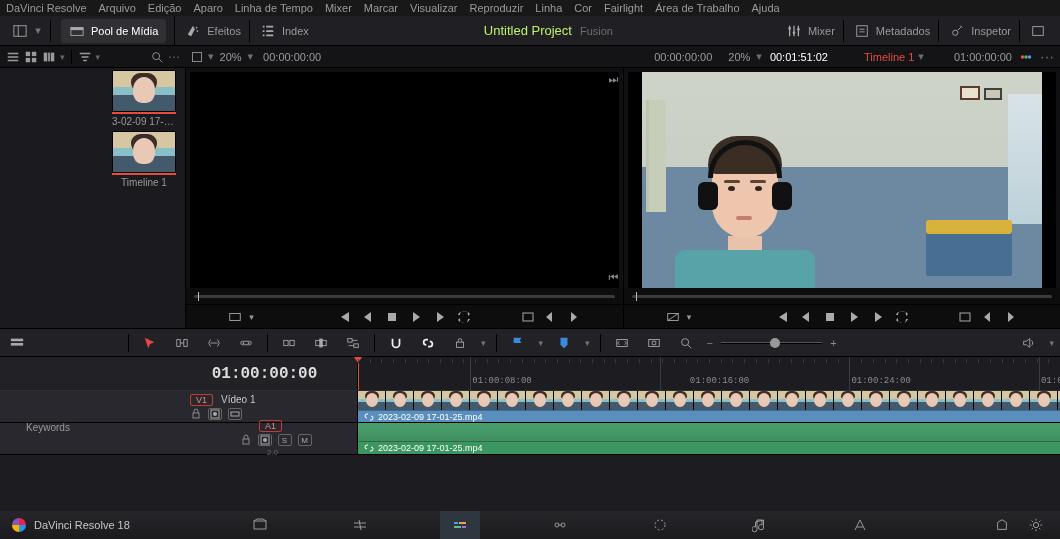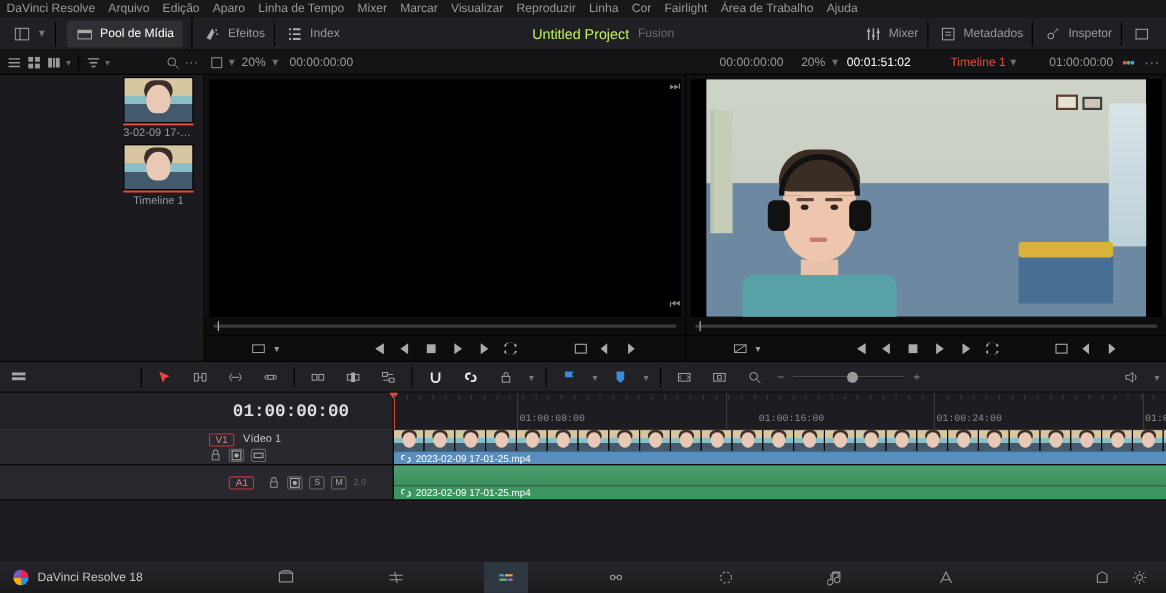--- a/index.html
+++ b/index.html
@@ -144,21 +144,21 @@
   .track{display:flex;height:32px;border-bottom:1px solid #000;background:var(--bg-panel2);text-align:right;}
   .track .trackhead{width:358px;border-right:1px solid #000;display:flex;align-items:stretch;}
   .track .trackhead .pad{width:172px;}
   .track .trackhead .hinner{flex:1;display:flex;flex-direction:column;justify-content:center;gap:2px;padding:0 6px 0 18px;}
   .track .trackhead .row1{display:flex;align-items:center;gap:8px;font-size:10px;}
   .badge-box{border:1px solid var(--accent-red);color:#d88;border-radius:2px;padding:0 5px;font-size:9px;}
   .ico-row{display:flex;gap:6px;color:#888;}
   .ico-row .ib{width:14px;height:12px;border:1px solid #666;border-radius:2px;display:flex;align-items:center;justify-content:center;font-size:8px;color:#aaa;}
   .ico-row .lock{width:12px;height:12px;}
   .track .lane{flex:1;position:relative;overflow:hidden;}
-  .track.audio .trackhead .hinner{flex-direction:row;align-items:center;}
+  .track.audio .trackhead .hinner{flex-direction:column;align-items:center;}
   .clip-v{position:absolute;left:0;right:0;top:0;bottom:0;display:flex;flex-direction:column;}
   .clip-v .strip{flex:1;display:flex;overflow:hidden;background:#000;}
   .clip-v .strip .mini{flex:0 0 28px;height:100%;background:linear-gradient(180deg,#d7c7a0 0,#d7c7a0 40%,#8bbfc7 40%,#8bbfc7 60%,#425a6b 60%,#425a6b 100%);border-right:1px solid #000;position:relative;}
   .clip-v .strip .mini::after{content:"";position:absolute;left:8px;top:2px;width:12px;height:14px;border-radius:50%;background:#e9c9b6;}
   .clip-v .strip .mini::before{content:"";position:absolute;left:7px;top:0;width:14px;height:8px;border-radius:6px 6px 3px 3px;background:#3b2d27;}
   .clip-v .bar{height:12px;background:#5a8fbd;border-top:1px solid #3c6c96;display:flex;align-items:center;gap:4px;padding-left:6px;color:#fff;font-size:9px;}
   .clip-a{position:absolute;left:0;right:0;top:0;bottom:0;display:flex;flex-direction:column;}
   .clip-a .wave{flex:1;background:linear-gradient(180deg,#4aa06d 0,#3f8f60 100%);border-bottom:1px solid #2f6b49;}
   .clip-a .bar{height:12px;background:#3c9660;display:flex;align-items:center;gap:4px;padding-left:6px;color:#fff;font-size:9px;}
   .link-ic{width:10px;height:10px;}
@@ -870,20 +870,21 @@
               </svg></span>
           <span>2023-02-09 17-01-25.mp4</span>
         </div>
       </div>
     </div>
   </div>
   <div class="tl-empty"></div>
 </div>
 
 <div class="left-lower">
+  <div>Keywords</div>
 </div>
 
 <div class="pagenav">
   <div class="brand">
     <span class="brand-dot"></span>
     <span>DaVinci Resolve 18</span>
   </div>
   <div class="navspacer">
     <span class="pbtn">
         <svg viewBox="0 0 16 16">

